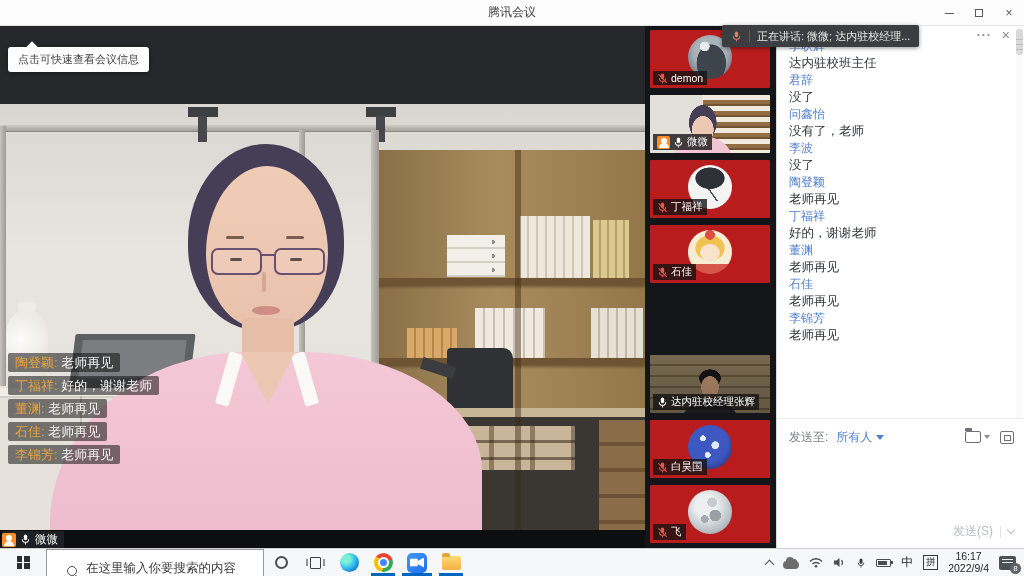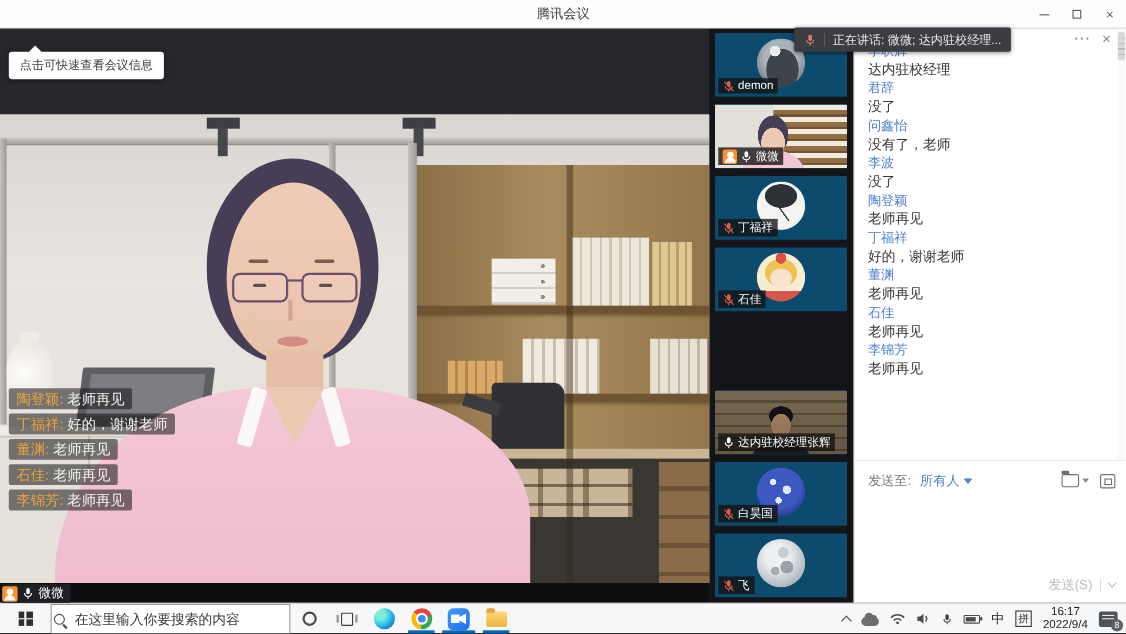--- a/index.html
+++ b/index.html
@@ -113,21 +113,21 @@
 
   .host-badge{display:inline-block;width:14px;height:14px;background:var(--host_orange,#ff8e2b);border-radius:2px;position:relative;flex:none;}
   .host-badge::before{content:"";position:absolute;left:4px;top:2px;width:6px;height:6px;border-radius:50%;background:#fff;}
   .host-badge::after{content:"";position:absolute;left:2px;bottom:1px;width:10px;height:5px;border-radius:5px 5px 0 0;background:#fff;}
   .mic{flex:none;}
   .mic.live{color:#fff;} .mic.muted{color:var(--muted_red,#e05a4e);}
   .mic.live .slash{display:none;}
 
   
   .thumbs{position:absolute;left:645px;top:0;width:131px;height:522px;background:#141519;overflow:hidden;}
-  .thumb{position:absolute;left:5px;width:120px;height:58px;background:#0c4a6e;border-radius:1px;overflow:hidden;}
+  .thumb{position:absolute;left:5px;width:120px;height:58px;background:#b91c1c;border-radius:1px;overflow:hidden;}
   .thumb.active{box-shadow:inset 0 0 0 2px var(--active_green,#25a55b);}
   .avatar{position:absolute;left:50%;top:5px;transform:translateX(-50%);width:44px;height:44px;border-radius:50%;}
   .k-video-self .avatar,.k-video-man .avatar{left:0;top:0;transform:none;width:100%;height:100%;border-radius:1px;}
   .k-photo .avatar{background:
       radial-gradient(circle 5px at 38% 26%,#e8ecef 0 95%,transparent),
       radial-gradient(ellipse 15px 19px at 53% 64%,#3e444b 0 96%,transparent),
       radial-gradient(circle at 50% 40%,#aab3ba 0 45%,#626b73 88%);}
   .k-video-self .avatar{background:
       radial-gradient(ellipse 30px 24px at 44% 112%,#f2c5d4 0 97%,transparent),
       radial-gradient(ellipse 11px 14px at 44% 60%,#edc9b4 0 97%,transparent),
@@ -205,21 +205,21 @@
           background:#3c3d40;border-radius:2px;padding:0 9px;z-index:40;box-shadow:0 1px 4px rgba(0,0,0,.45);}
   .banner .vsep{width:1px;height:12px;background:#5b5c5f;}
   .banner-text{color:#e8e8e8;font-size:11px;white-space:nowrap;}
 
   
   .taskbar{position:absolute;left:0;top:548px;width:1024px;height:28px;background:#f6f7f8;border-top:1px solid #d0d0d0;
            display:flex;align-items:center;}
   .tb-start{width:46px;height:100%;display:flex;align-items:center;justify-content:center;}
   .winlogo{width:13px;height:13px;display:grid;grid-template-columns:1fr 1fr;grid-template-rows:1fr 1fr;gap:1.5px;}
   .winlogo span{background:#2e2e2e;}
-  .tb-search{width:218px;height:28px;background:#fff;border:1px solid #9a9a9a;display:flex;align-items:center;gap:7px;padding:0 2px;}
+  .tb-search{width:218px;height:28px;background:#fff;border:1px solid #9a9a9a;display:flex;align-items:flex-end;gap:7px;padding:0 20px;}
   .tb-search input{border:none;outline:none;width:170px;font-size:12.5px;color:#3a3a3a;background:transparent;font-family:"Liberation Sans",sans-serif;}
   .tb-search input::placeholder{color:#3a3a3a;}
   .magnifier{position:relative;width:10px;height:10px;border:1.5px solid #4f4f4f;border-radius:50%;flex:none;}
   .magnifier::after{content:"";position:absolute;left:8px;top:8px;width:5px;height:1.5px;background:#4f4f4f;transform:rotate(45deg);transform-origin:0 0;}
   .tb-app{position:relative;width:34px;height:100%;display:flex;align-items:center;justify-content:center;}
   .tb-app.running::after{content:"";position:absolute;left:5px;right:5px;bottom:0;height:3px;background:#0067c0;}
   .tb-app.focused::after{left:2px;right:2px;}
   .ic-cortana{width:13px;height:13px;border:2px solid #4a4a4a;border-radius:50%;}
   .ic-taskview{position:relative;width:11px;height:12px;border:1.5px solid #3f3f3f;border-radius:1px;}
   .ic-taskview::before,.ic-taskview::after{content:"";position:absolute;top:1px;width:2px;height:7px;background:#3f3f3f;opacity:.55;}
@@ -459,21 +459,21 @@
         <span class="chat-more">···</span>
         <span class="chat-close">×</span>
       </div>
       <div class="chat-scroll">
         <div class="chat-scroll-thumb"></div>
       </div>
       <div class="chat-body">
 
   <div class="msg">
     <div class="mname">李耿辉</div>
-    <div class="mtext">达内驻校经理</div>
+    <div class="mtext">达内驻校班主任</div>
   </div>
 
   <div class="msg">
     <div class="mname">君辞</div>
     <div class="mtext">没了</div>
   </div>
 
   <div class="msg">
     <div class="mname">问鑫怡</div>
     <div class="mtext">没有了，老师</div>

